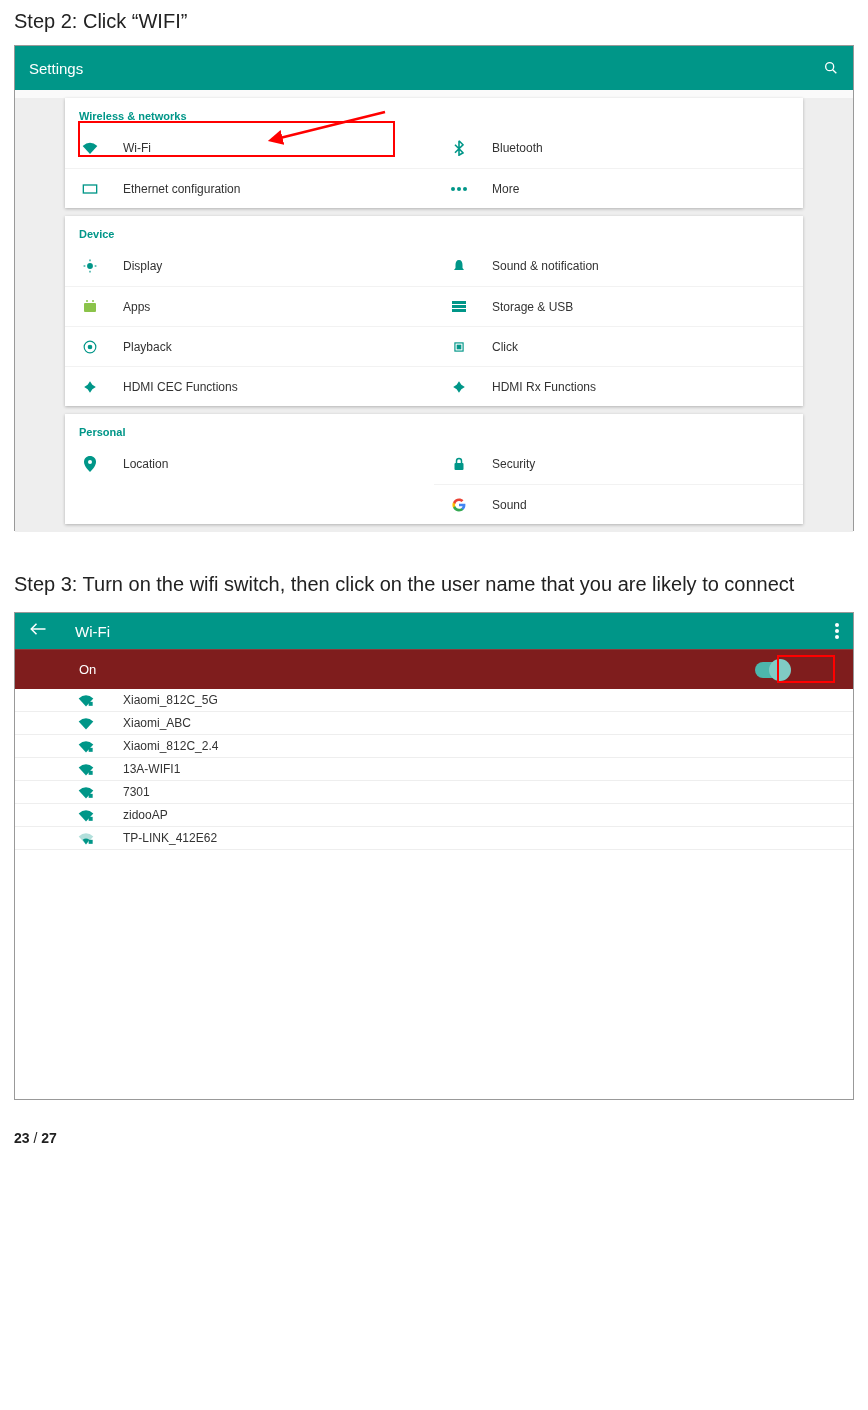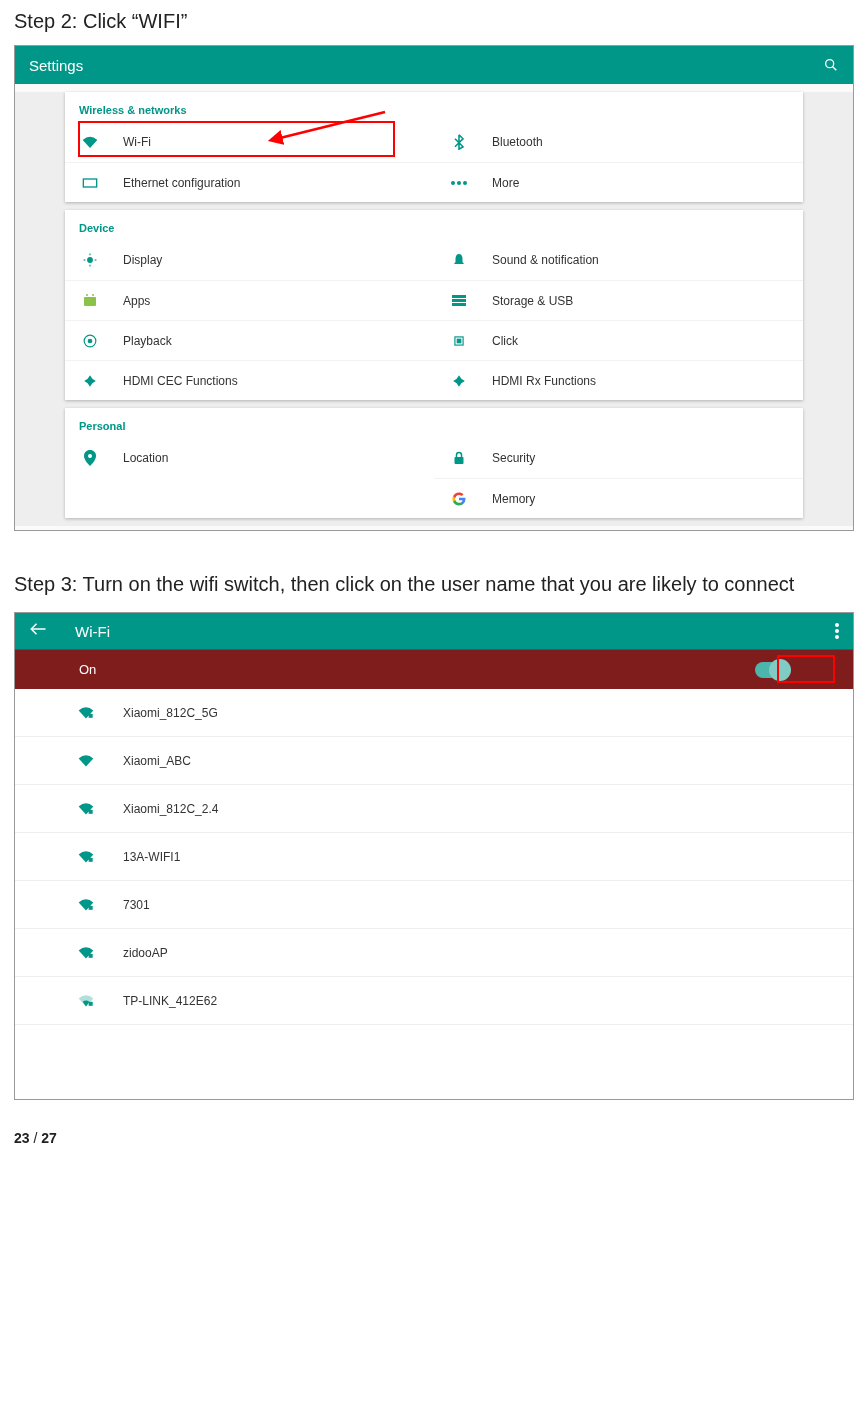--- a/index.html
+++ b/index.html
@@ -1,20 +1,20 @@
 <!DOCTYPE html>
 <html><head>
 <meta charset="utf-8">
 <style>
   * { box-sizing: border-box; margin: 0; padding: 0; }
   body { font-family: Arial, Helvetica, sans-serif; background: #fff; color: #222; width: 868px; }
   .page { padding: 10px 14px 30px 14px; }
   .step-title { font-size: 20px; font-weight: normal; margin: 0 0 12px 0; }
   .screenshot { border: 1px solid #999; background: #fafafa; position: relative; margin-bottom: 40px; }
-  .app-bar { background: #009688; color: #fff; display: flex; align-items: center; height: 38px; padding: 0 14px; }
+  .app-bar { background: #009688; color: #fff; display: flex; align-items: center; height: 44px; padding: 0 14px; }
   .app-bar .title { font-size: 15px; font-weight: 500; flex: 1; }
   .search-ic svg, .more-ic svg, .back-ic svg { display:block; }
   .content { background: #eeeeee; padding: 0 50px 8px 50px; }
   .card { background: #fff; box-shadow: 0 1px 3px rgba(0,0,0,.25); margin-top: 8px; padding: 6px 0 0 0; }
   .section-label { color: #009688; font-size: 11px; font-weight: 700; padding: 6px 14px 6px 14px; }
   .two-col { display: flex; }
   .col { flex: 1; }
   .item { display: flex; align-items: center; height: 40px; padding: 0 14px; border-top: 1px solid #f2f2f2; font-size: 12px; color: #333; }
   .col .item:first-child { border-top: none; }
   .item .ic { width: 22px; display:flex; justify-content:center; margin-right: 22px; }
@@ -24,21 +24,21 @@
   
   .screenshot2 { border: 1px solid #999; background: #fff; position: relative; }
   .app-bar2 { background: #009688; color: #fff; display: flex; align-items: center; height: 36px; padding: 0 14px; }
   .app-bar2 .back { margin-right: 28px; }
   .app-bar2 .title { font-size: 15px; font-weight: 500; flex:1; }
   .on-row { background: #7f1d1d; color:#fff; display:flex; align-items:center; height: 40px; padding: 0 64px 0 64px; border-top: 1px solid rgba(255,255,255,.12); }
   .on-row .lab { flex:1; font-size: 13px; }
   .switch { width: 34px; height: 16px; background: #4db6ac; border-radius: 10px; position: relative; }
   .switch .knob { position:absolute; right:-2px; top:-3px; width:22px; height:22px; background:#80cbc4; border-radius:50%; }
   .nets { padding: 0 0 180px 0; }
-  .net { display:flex; align-items:center; height: 48px; padding: 0 14px 0 60px; border-bottom: 1px solid #eee; font-size: 12px; color:#333; }
+  .net { display:flex; align-items:center; height: 23px; padding: 0 14px 0 60px; border-bottom: 1px solid #eee; font-size: 12px; color:#333; }
   .net .ic { width: 22px; margin-right: 26px; display:flex; justify-content:center; }
 
   .pagenum { text-align:left; font-size: 14px; margin-top: 30px; }
   .pagenum b { font-weight: bold; }
 </style>
 </head>
 <body>
 
 <div class="page">
   <div class="step-title">Step 2: Click “WIFI”</div>
@@ -211,21 +211,21 @@
             </div>
             <div class="item">
               <span class="ic">
                   <svg width="14" height="14" viewBox="0 0 24 24">
                     <path fill="#4285F4" d="M23 12c0-.8-.1-1.5-.2-2.2H12v4.2h6.2c-.3 1.4-1.1 2.6-2.3 3.4v2.8h3.7C21.8 18.2 23 15.4 23 12z"></path>
                     <path fill="#34A853" d="M12 23c3.1 0 5.7-1 7.6-2.8l-3.7-2.8c-1 .7-2.3 1.1-3.9 1.1-3 0-5.5-2-6.4-4.7H1.8v2.9C3.7 20.4 7.5 23 12 23z"></path>
                     <path fill="#FBBC05" d="M5.6 13.8C5.4 13.2 5.3 12.6 5.3 12s.1-1.2.3-1.8V7.3H1.8C1.1 8.7.7 10.3.7 12s.4 3.3 1.1 4.7l3.8-2.9z"></path>
                     <path fill="#EA4335" d="M12 5.3c1.7 0 3.2.6 4.4 1.7l3.3-3.3C17.7 1.9 15.1 1 12 1 7.5 1 3.7 3.6 1.8 7.3l3.8 2.9C6.5 7.3 9 5.3 12 5.3z"></path>
                   </svg>
                 </span>
-              <span>Memory</span>
+              <span>Sound</span>
             </div>
           </div>
         </div>
       </div>
     </div>
 
     <div class="highlight-box" style="left:63px; top:75px; width:317px; height:36px;"></div>
     <svg class="arrow-img" style="left:250px; top:60px;" width="130" height="40">
         <defs>
           <marker id="ah" markerWidth="8" markerHeight="8" refX="1" refY="3" orient="auto">

